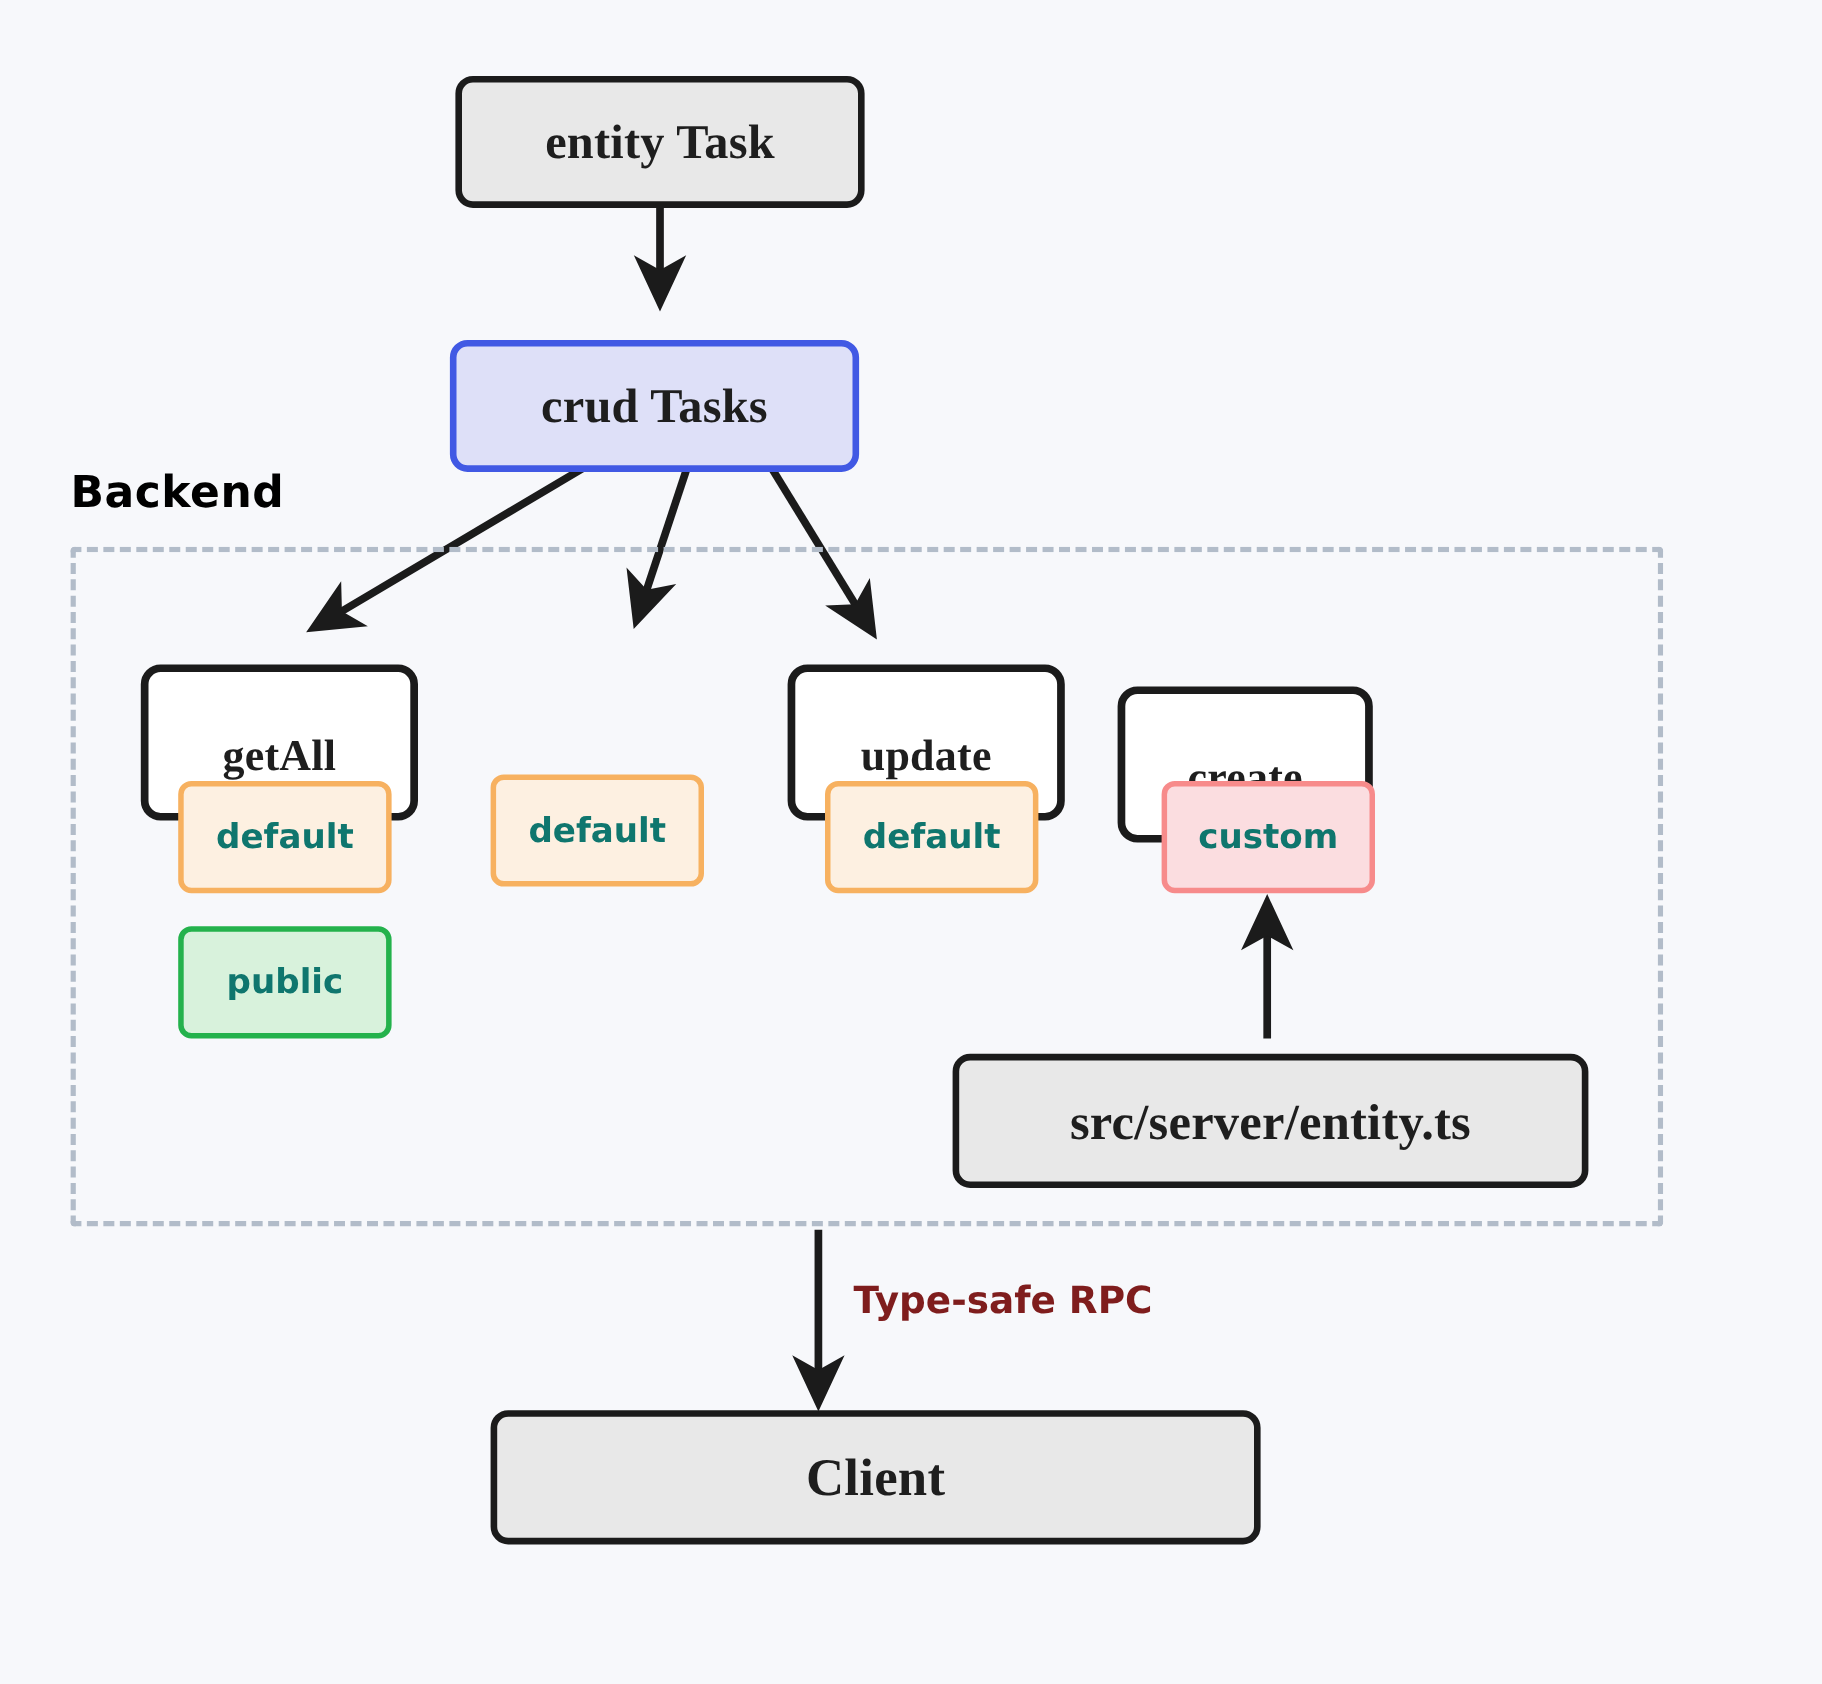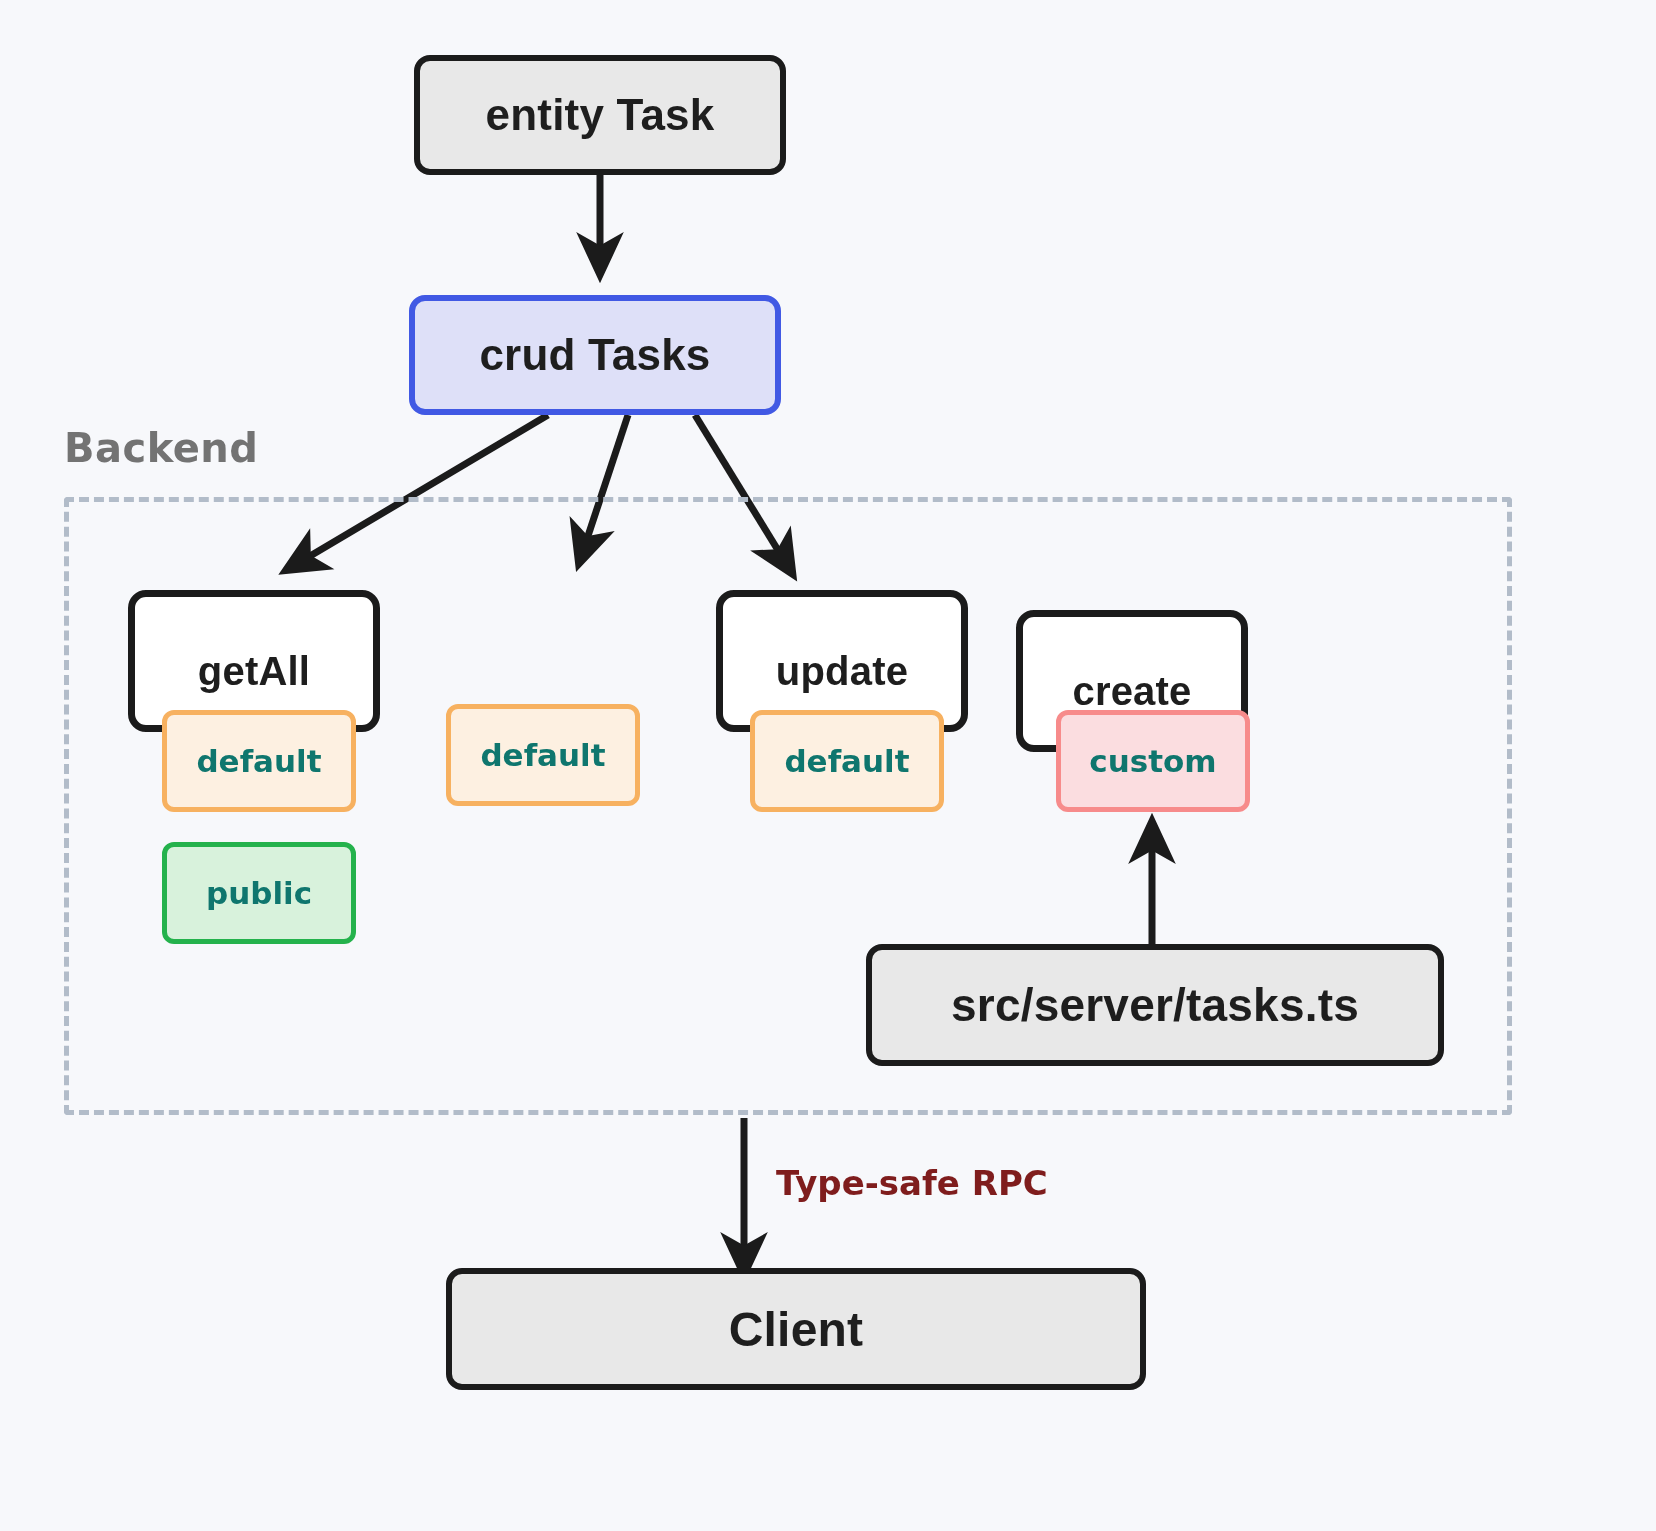--- a/index.html
+++ b/index.html
@@ -28,24 +28,25 @@
   }
 
   
   .node {
     position: absolute;
     box-sizing: border-box;
     display: flex;
     align-items: center;
     justify-content: center;
     text-align: center;
-    font-family: Liberation Sans, sans-serif;
+    font-family: Liberation Serif, serif;
     font-weight: 700;
     color: #1e1e1e;
     letter-spacing: 0.2px;
+    margin-top: 14px;
   }
 
   .node-gray {
     background: #e8e8e8;
     border: 6px solid #1b1b1b;
     border-radius: 16px;
     font-size: 44px;
   }
 
   .node-crud {
@@ -98,21 +99,21 @@
     border: 5px dashed #b2bcc9;
     border-radius: 4px;
     background: transparent;
   }
 
   .group-label {
     position: absolute;
     font-family: "DejaVu Sans", sans-serif;
     font-weight: 700;
     font-size: 40px;
-    color: #737373;
+    color: #000000;
     letter-spacing: 0.5px;
     white-space: nowrap;
   }
 
   .edge-label {
     position: absolute;
     font-family: "DejaVu Sans", sans-serif;
     font-weight: 700;
     font-size: 34px;
     color: #7f1d1d;
@@ -169,19 +170,19 @@
   <div class="badge badge-public" style="left:162px; top:842px; width:194px; height:102px;">public</div>
 
   <div class="badge badge-default" style="left:446px; top:704px; width:194px; height:102px;">default</div>
 
   <div class="node node-method" style="left:716px; top:590px; width:252px; height:142px;">update</div>
   <div class="badge badge-default" style="left:750px; top:710px; width:194px; height:102px;">default</div>
 
   <div class="node node-method" style="left:1016px; top:610px; width:232px; height:142px;">create</div>
   <div class="badge badge-custom" style="left:1056px; top:710px; width:194px; height:102px;">custom</div>
 
-  <div class="node node-gray" style="left:866px; top:944px; width:578px; height:122px; font-size:46px;">src/server/tasks.ts</div>
+  <div class="node node-gray" style="left:866px; top:944px; width:578px; height:122px; font-size:46px;">src/server/entity.ts</div>
 
   <div class="edge-label" style="left:776px; top:1163px;">Type-safe RPC</div>
 
   <div class="node node-gray" style="left:446px; top:1268px; width:700px; height:122px; font-size:48px;">Client</div>
 
 </div>
 
 </body></html>

